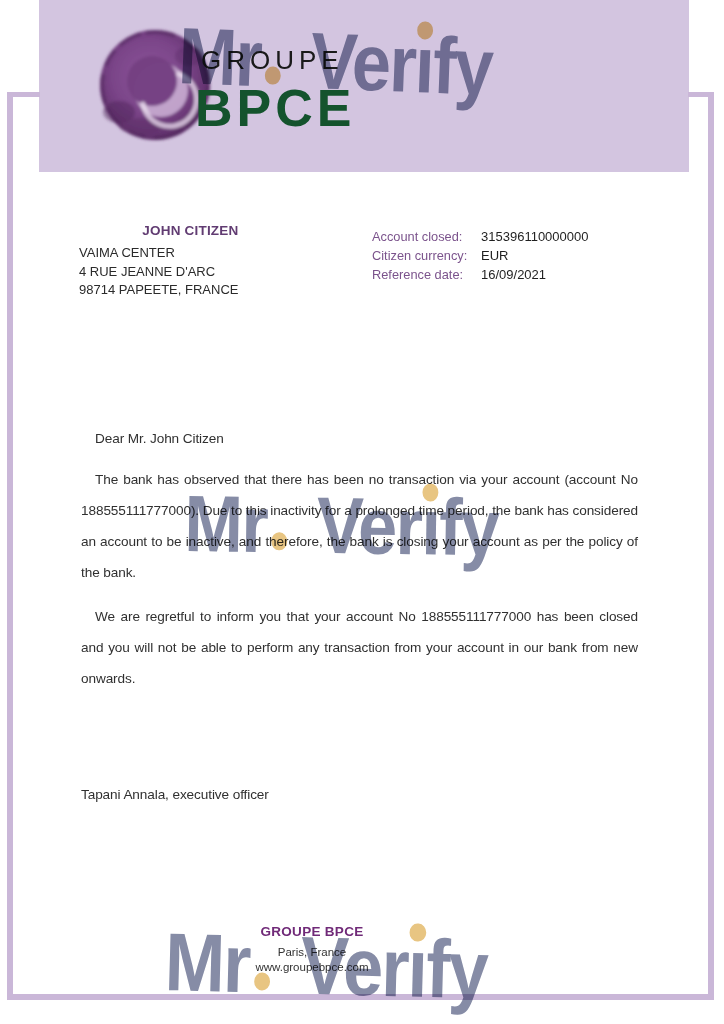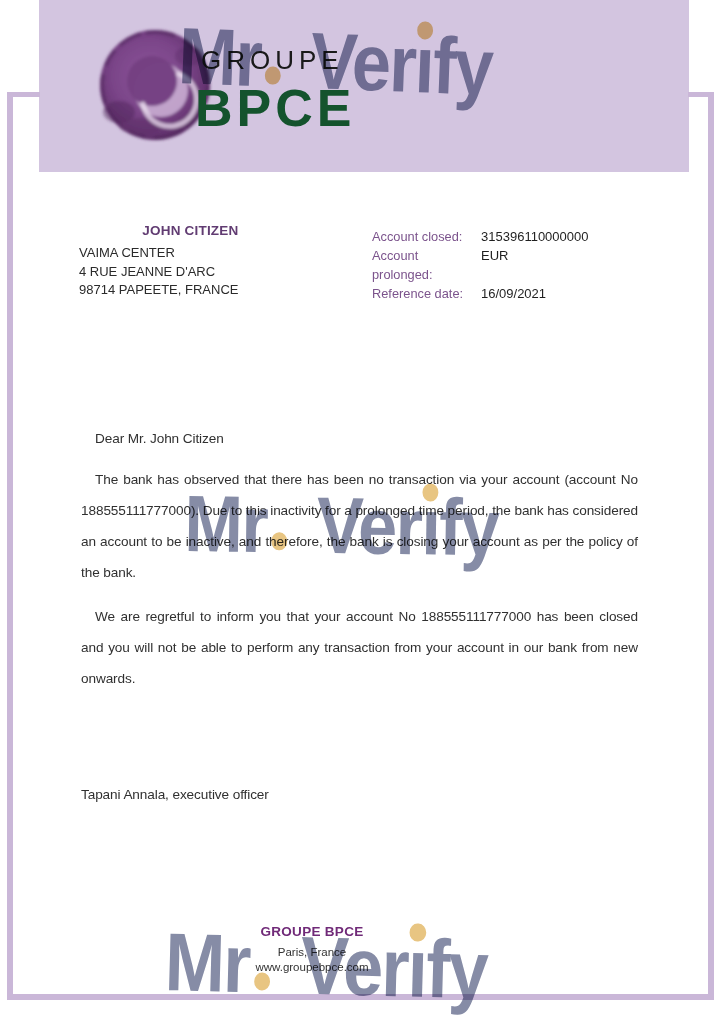--- a/index.html
+++ b/index.html
@@ -100,21 +100,21 @@
   <section class="recipient">
     <div class="recipient-name">JOHN CITIZEN</div>
     <div class="addr-line">VAIMA CENTER</div>
     <div class="addr-line">4 RUE JEANNE D'ARC</div>
     <div class="addr-line">98714 PAPEETE, FRANCE</div>
   </section>
 
   <section class="account-info">
     <span class="acct-label">Account closed:</span>
     <span class="acct-value">315396110000000</span>
-    <span class="acct-label">Account prolonged:</span>
+    <span class="acct-label">Citizen currency:</span>
     <span class="acct-value">EUR</span>
     <span class="acct-label">Reference date:</span>
     <span class="acct-value">16/09/2021</span>
   </section>
 
   <div class="bodytext salutation">Dear Mr. John Citizen</div>
   <div class="bodytext para para-1">The bank has observed that there has been no transaction via your account (account No 188555111777000). Due to this inactivity for a prolonged time period, the bank has considered an account to be inactive, and therefore, the bank is closing your account as per the policy of the bank.</div>
   <div class="bodytext para para-2">We are regretful to inform you that your account No 188555111777000 has been closed and you will not be able to perform any transaction from your account in our bank from new onwards.</div>
   <div class="bodytext signature">Tapani Annala, executive officer</div>
 

